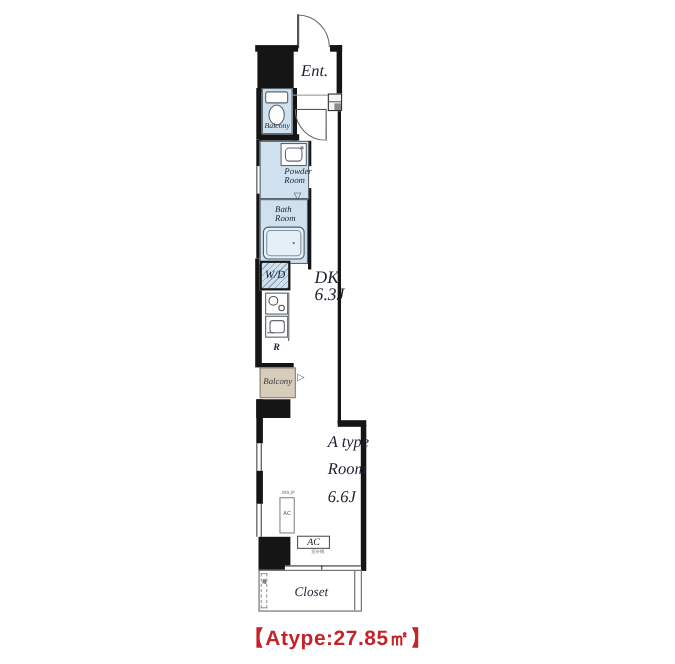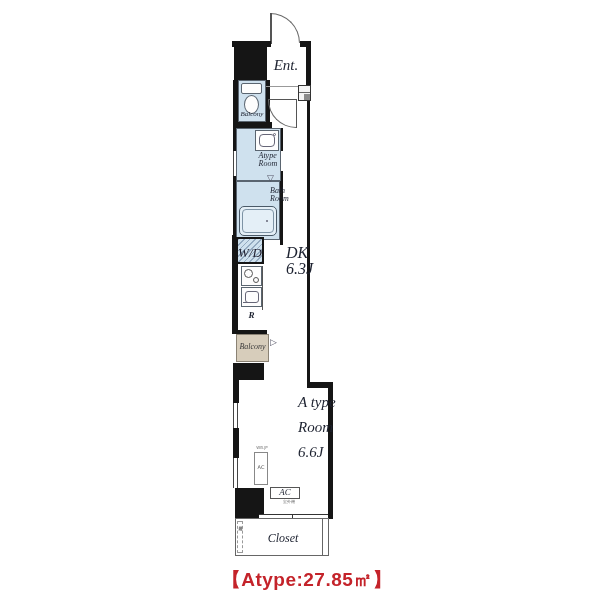--- a/index.html
+++ b/index.html
@@ -73,42 +73,42 @@
   <div class="fixture" style="left:13px;top:78px;width:21px;height:11px;border-radius:2px;"></div>
   <div class="fixture" style="left:16px;top:90px;width:15px;height:19px;border-radius:50%;"></div>
   <div class="lbl" style="left:8px;top:106px;width:32px;font-size:7px;">Balcony</div>
 
   <div class="room wet" style="left:8px;top:123px;width:45px;height:53px;"></div>
   <div class="fixture" style="left:27px;top:125px;width:24px;height:21px;">
     <div style="left:3px;top:3px;width:16px;height:13px;border:1px solid #667;border-radius:4px;background:#fff;"></div>
     <div style="left:17px;top:2px;width:3px;height:3px;border:1px solid #667;border-radius:50%;"></div>
   </div>
   <div class="lbl" style="left:8px;top:147px;width:45px;font-size:8px;">
-    <span>Atype</span>
+    <span>Powder</span>
       <br>
     <span>Room</span>
   </div>
 
   <div class="room wet" style="left:8px;top:176px;width:44px;height:59px;"></div>
   <span style="left:39px;top:168px;font-size:9px;color:#556;">▽</span>
-  <div class="lbl" style="left:20px;top:182px;width:44px;font-size:8px;">
+  <div class="lbl" style="left:0;top:182px;width:44px;font-size:8px;">
     <span>Bath</span>
       <br>
     <span>Room</span>
   </div>
   <div style="left:11px;top:201px;width:38px;height:30px;border:1px solid #4a5a68;border-radius:5px;background:#e4eff7;">
     <div style="left:2px;top:2px;right:2px;bottom:2px;border:1px solid #7d93a5;border-radius:4px;"></div>
     <div style="left:26px;top:13px;width:2px;height:2px;background:#667;border-radius:50%;"></div>
   </div>
 
   <div style="left:8px;top:232px;width:28px;height:27px;border:2px solid #151515;
               background:var(--wet_area,#cfe1ee);
               background-image:repeating-linear-gradient(135deg, rgba(40,70,110,0.35) 0 1px, transparent 1px 4px);">
   </div>
-  <div class="lbl" style="left:8px;top:241px;width:28px;font-size:13px;color:#223;">W/D</div>
+  <div class="lbl" style="left:8px;top:241px;width:28px;font-size:10px;color:#223;">W/D</div>
 
   <div class="lbl" style="left:36px;top:240px;width:44px;font-size:16px;line-height:16px;font-family:Liberation Serif, serif;">
     <span>DK</span>
       <br>
     <span>6.3J</span>
   </div>
 
   <div style="left:34px;top:261px;width:1px;height:44px;background:#555;"></div>
   <div class="fixture" style="left:13px;top:261px;width:21px;height:20px;">
     <div style="left:2px;top:2px;width:9px;height:9px;border:1px solid #555;border-radius:50%;"></div>

